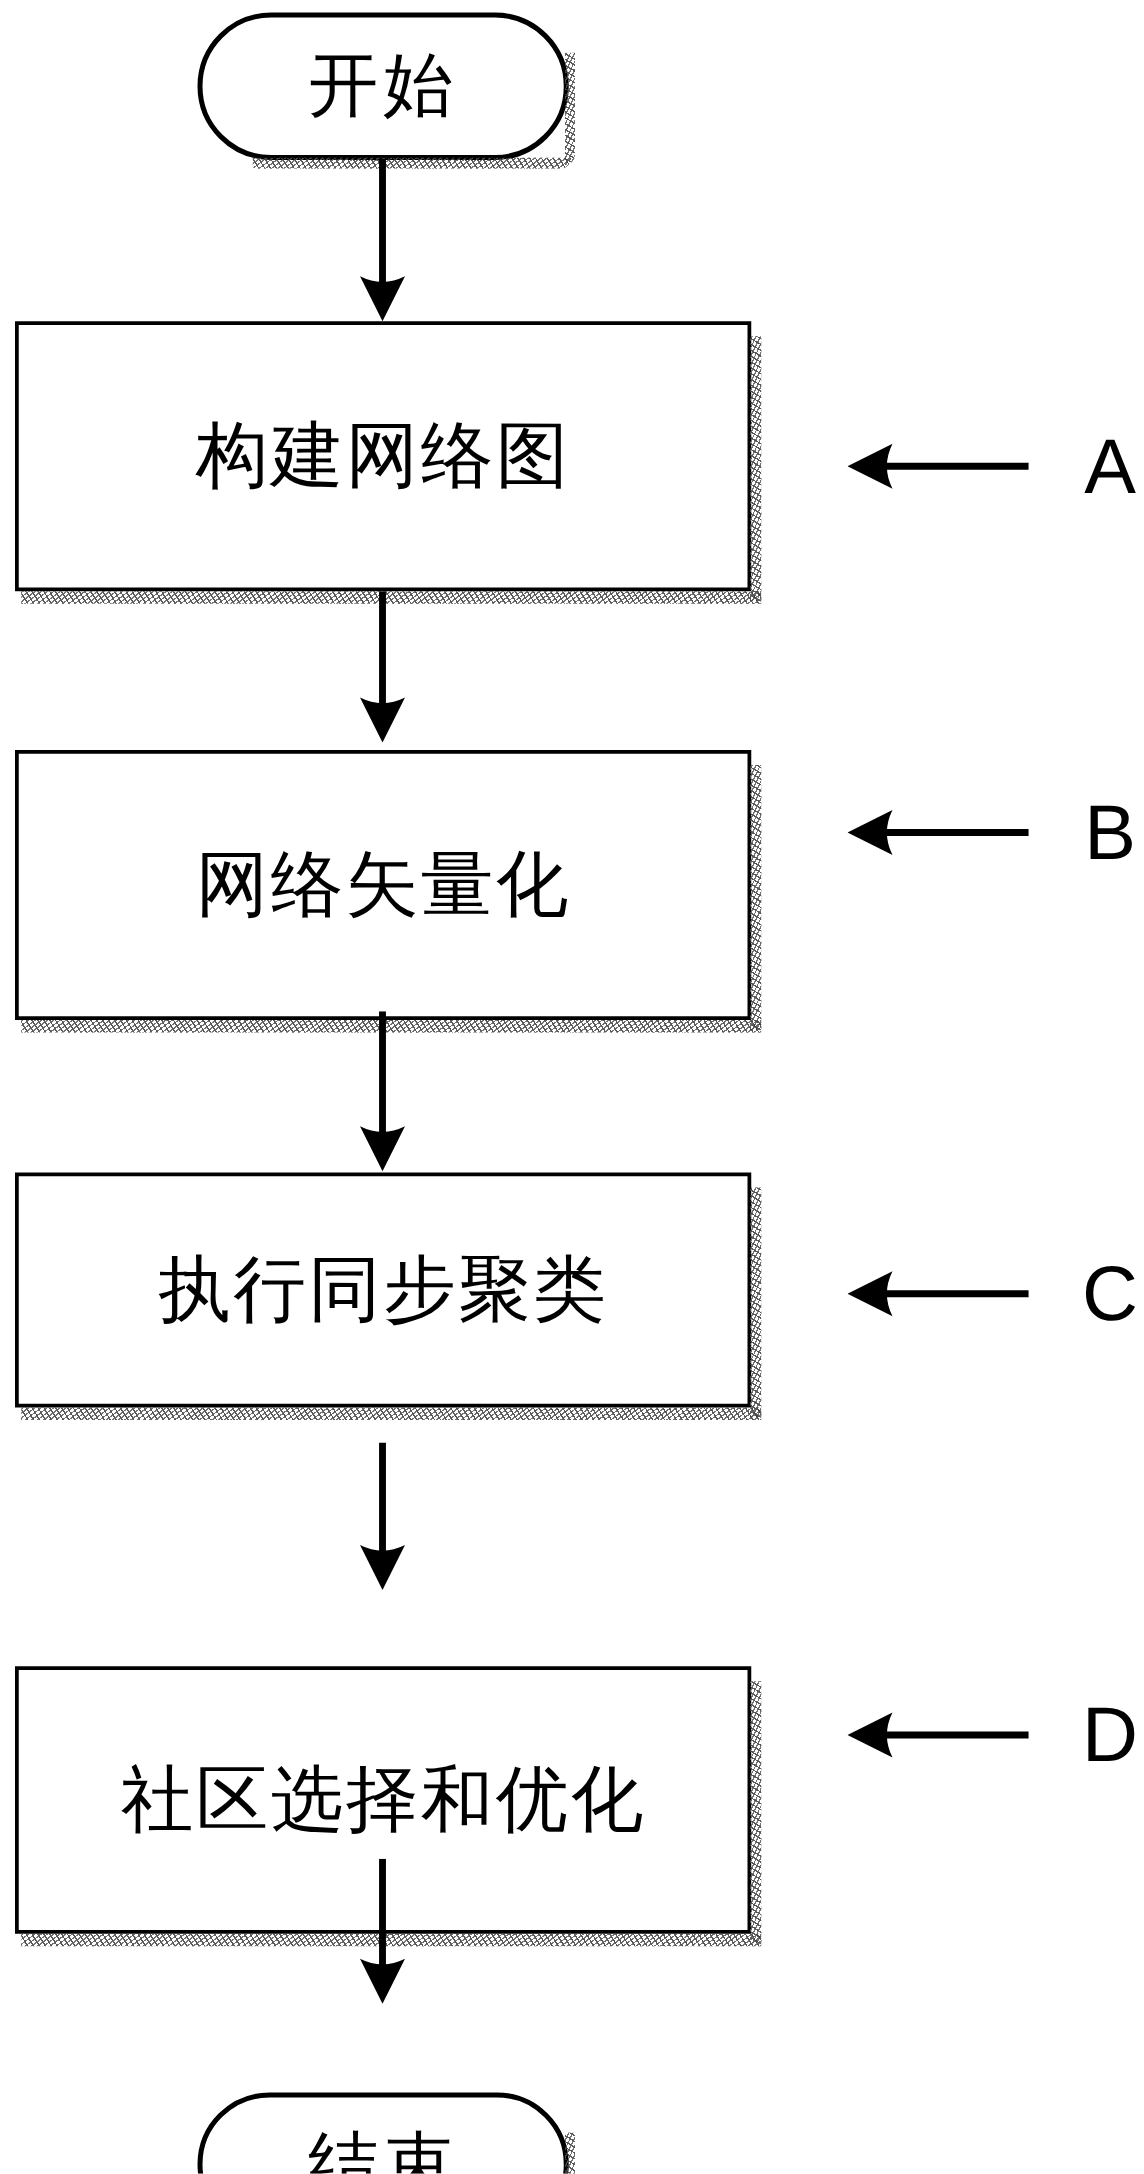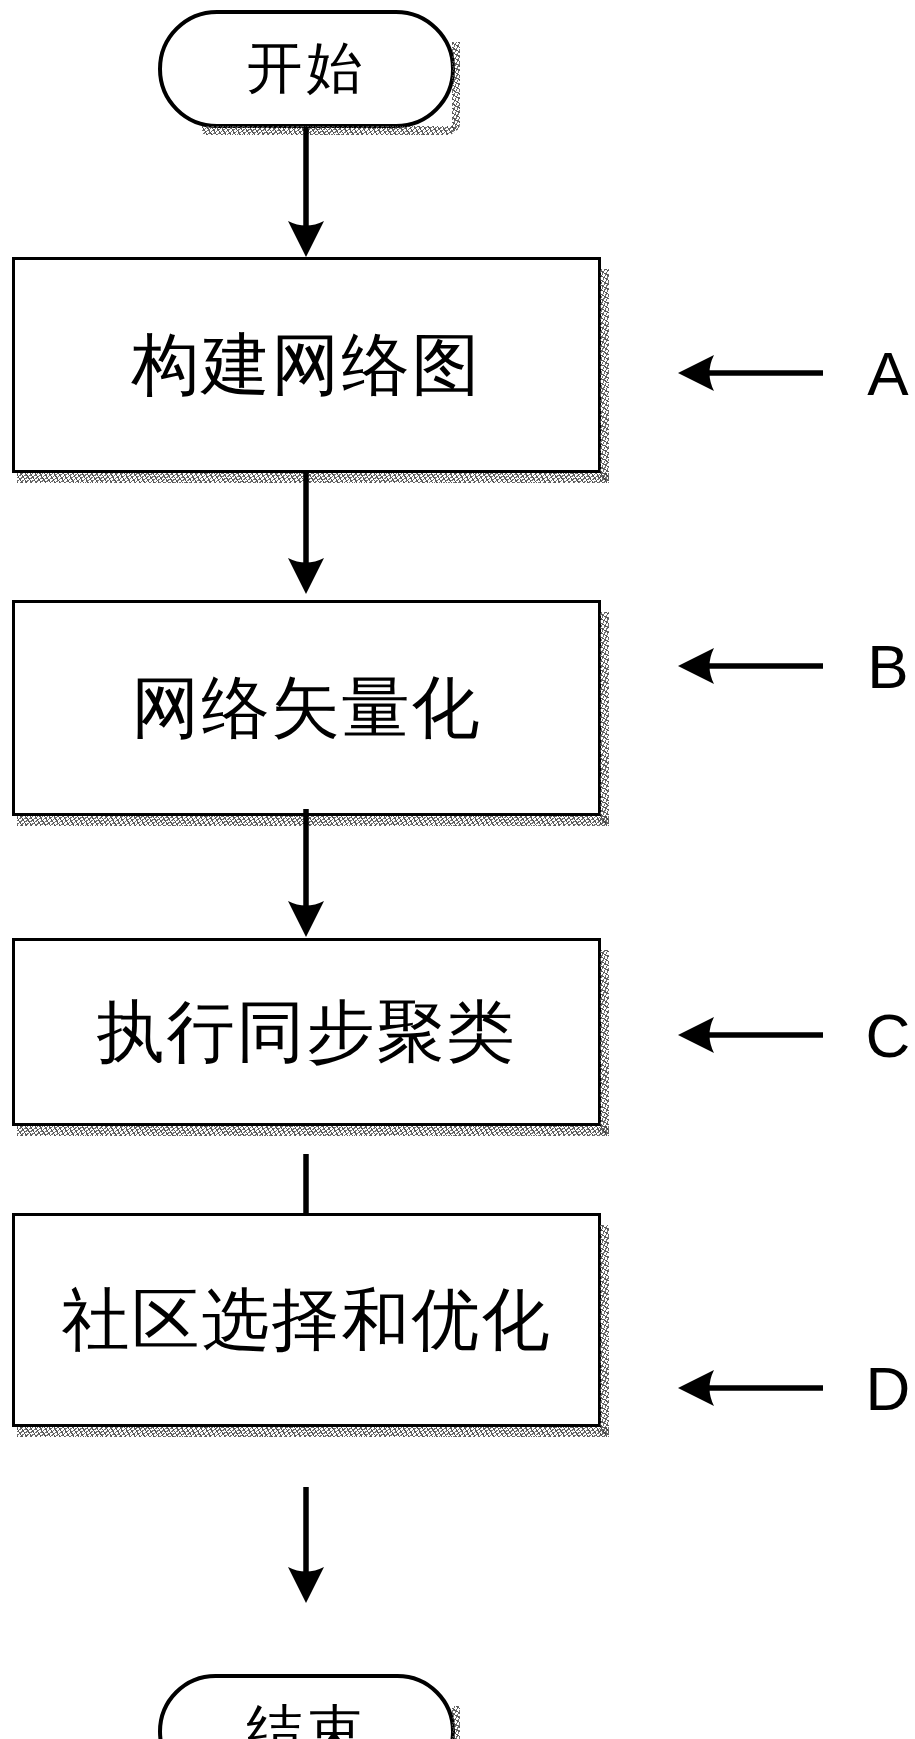--- a/index.html
+++ b/index.html
@@ -19,29 +19,29 @@
     color:#000;
   }
   .terminal{
     border:4px solid #000;
     border-radius:60px;
     font-size:56px;
     letter-spacing:4px;
   }
   .process{
     border:3px solid #000;
-    font-size:68px;
+    font-size:58px;
     letter-spacing:2px;
     white-space:nowrap;
   }
   #start-oval{left:158px;top:10px;width:297px;height:118px;}
   #box-a{left:12px;top:257px;width:589px;height:216px;}
   #box-b{left:12px;top:600px;width:589px;height:216px;}
   #box-c{left:12px;top:938px;width:589px;height:188px;}
-  #box-d{left:12px;top:1213px;width:589px;height:214px;}
+  #box-d{left:12px;top:1333px;width:589px;height:214px;}
   #end-oval{left:158px;top:1674px;width:297px;height:115px;}
 
   
   .shadowed::after{ 
     content:"";position:absolute;
     left:2px;right:-11px;bottom:-13px;height:10px;
     background:
       repeating-linear-gradient(58deg,#3a3a3a 0 1px,transparent 1px 4px),
       repeating-linear-gradient(-37deg,#5a5a5a 0 1px,transparent 1px 3px);
     opacity:.85;

